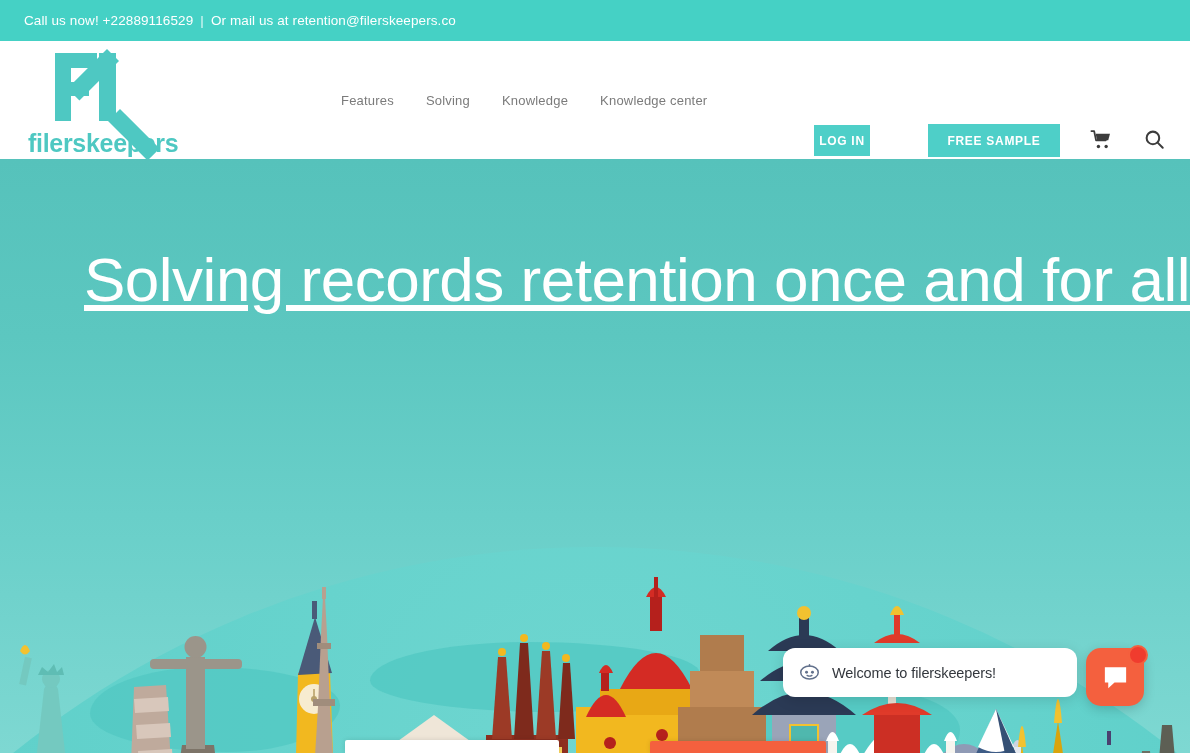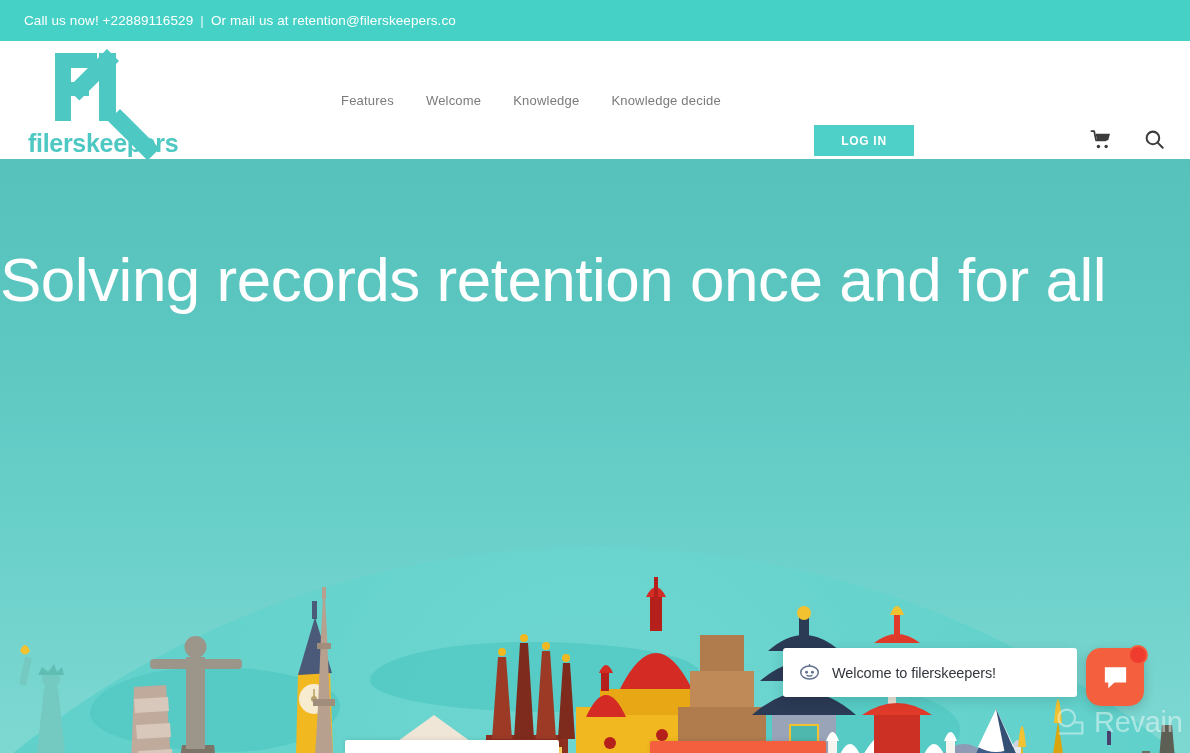--- a/index.html
+++ b/index.html
@@ -128,21 +128,21 @@
     font-size: 13px;
     letter-spacing: 0.2px;
     padding: 0 16px;
     cursor: pointer;
     white-space: nowrap;
   }
 
   .btn-login {
     position: absolute;
     left: 814px; top: 84px;
-    width: 100px; height: 31px;
+    width: 56px; height: 31px;
     background: #4ecfc8;
     color: #ffffff;
     font-size: 12px;
     font-weight: 700;
     letter-spacing: 0.7px;
     display: flex; align-items: center; justify-content: center;
     cursor: pointer;
     border: none;
   }
   .btn-sample {
@@ -179,27 +179,28 @@
     width: 1190px;
     height: 594px;
     background: linear-gradient(180deg, #56c2bb 0%, #5cc7c0 30%, #69cfc9 60%, #7ed8d2 100%);
     overflow: hidden;
   }
 
   .hero-h1 {
     position: absolute;
     top: 88px; left: 0;
     width: 1190px;
-    text-align: left;
+    text-align: right;
     color: #ffffff;
     font-size: 62px;
     font-weight: 300;
     letter-spacing: -0.5px;
     line-height: 1.08;
     white-space: nowrap;
+    text-decoration: underline;
   }
   .hero-sub {
     position: absolute;
     top: 176px; left: 0;
     width: 1190px;
     text-align: center;
     color: #ffffff;
     font-size: 19px;
     font-weight: 700;
     letter-spacing: -0.2px;
@@ -231,21 +232,21 @@
     height: 300px;
     pointer-events: none;
   }
 
   
   .chat-bubble {
     position: absolute;
     left: 783px; top: 648px;
     width: 294px; height: 49px;
     background: #ffffff;
-    border-radius: 3px;
+    border-radius: 12px;
     box-shadow: 0 3px 14px rgba(0,0,0,0.13);
     display: flex;
     align-items: center;
     padding-left: 16px;
     cursor: pointer;
   }
   .chat-bot-icon {
     width: 21px; height: 21px;
     flex: 0 0 21px;
     margin-right: 12px;
@@ -335,26 +336,27 @@
         <div class="lm-f-mid"></div>
         <div class="lm-k-stem"></div>
         <div class="lm-k-up"></div>
         <div class="lm-k-dn"></div>
       </div>
       <div class="logo-word">filerskeepers</div>
     </div>
 
     <div class="nav">
       <div class="nav-item">Features</div>
-      <div class="nav-item">Welcome</div>
+      <div class="nav-item">Solving</div>
       <div class="nav-item">Knowledge</div>
-      <div class="nav-item">Knowledge decide</div>
+      <div class="nav-item">Knowledge center</div>
     </div>
 
     <button class="btn-login">LOG IN</button>
+    <button class="btn-sample">FREE SAMPLE</button>
 
     <div class="icon-cart">
       <svg viewBox="0 0 24 24" width="22" height="22" fill="none" stroke="#3c3c3c" stroke-width="1.9" stroke-linecap="round" stroke-linejoin="round">
         <path d="M1.5 2.2h3l2.1 10.2h10.6"></path>
         <path d="M6.2 5.2h15.6l-1.9 7.2H7.6" fill="#3c3c3c" stroke="none"></path>
         <circle cx="9.2" cy="19.1" r="1.85" fill="#3c3c3c" stroke="none"></circle>
         <circle cx="17.6" cy="19.1" r="1.85" fill="#3c3c3c" stroke="none"></circle>
       </svg>
     </div>
 
@@ -696,24 +698,17 @@
     <span class="chat-bubble-text">Welcome to filerskeepers!</span>
   </div>
 
   <div class="chat-launcher">
     <svg viewBox="0 0 24 24" width="29" height="29">
       <path d="M3.2 3.6 h17.6 v12.6 h-9.6 l-5.2 4.6 v-4.6 h-2.8 z" fill="#ffffff"></path>
     </svg>
   </div>
   <div class="chat-badge"></div>
 
-  <div class="watermark">
-    <svg viewBox="0 0 36 36" width="33" height="33">
-      <circle cx="15" cy="13" r="9" fill="none" stroke="#ffffff" stroke-width="2.4"></circle>
-      <path d="M24 18 L32 18 L32 30 L6 30" fill="none" stroke="#ffffff" stroke-width="2.4"></path>
-    </svg>
-    <span class="wm-text">Revain</span>
-  </div>
 
   <input class="form-input" type="text" style="">
   <button class="form-submit"></button>
 
 </div>
 
 </body></html>

